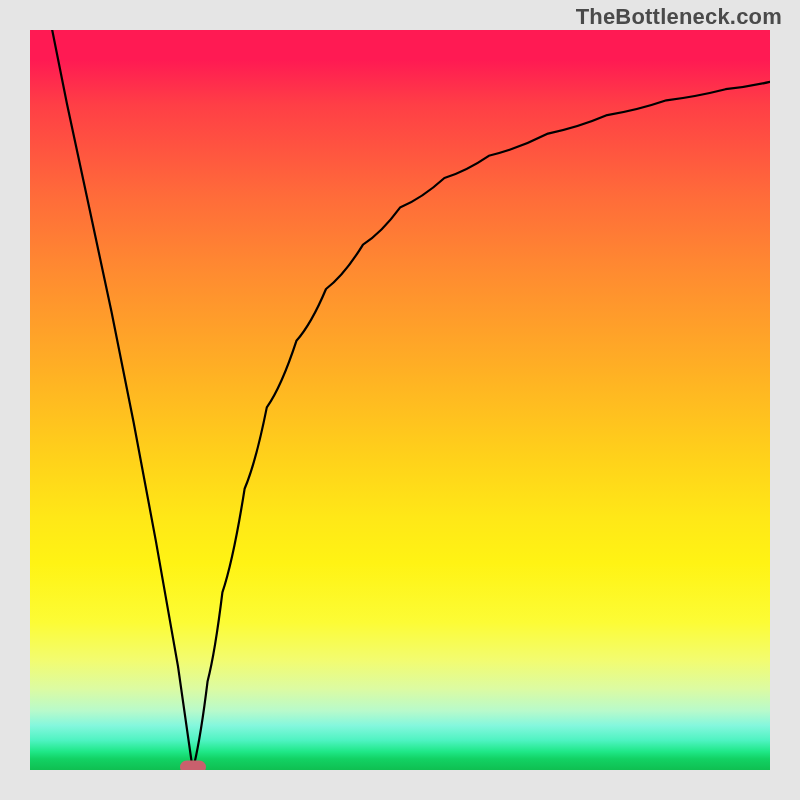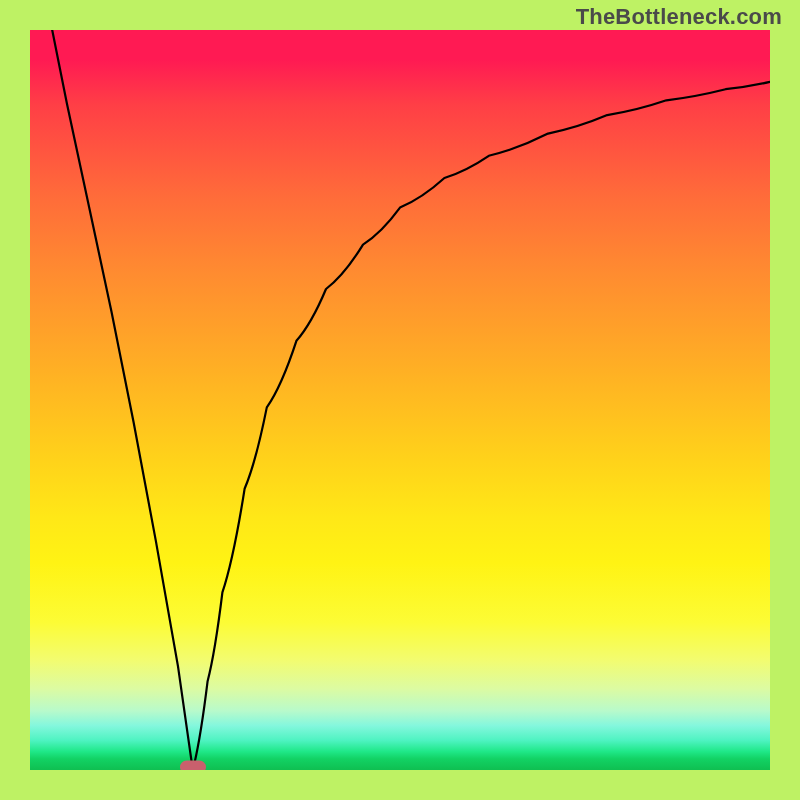--- a/index.html
+++ b/index.html
@@ -8,21 +8,21 @@
     width: 800px;
     height: 800px;
     background: #000;
     overflow: hidden;
     font-family: Arial, Helvetica, sans-serif;
   }
   .frame {
     position: relative;
     width: 800px;
     height: 800px;
-    background: #bef264;
+    background: #e5e5e5;
   }
   .watermark {
     position: absolute;
     top: 4px;
     right: 18px;
     color: #4a4a4a;
     font-size: 22px;
     font-weight: 600;
     letter-spacing: 0.2px;
     z-index: 20;

